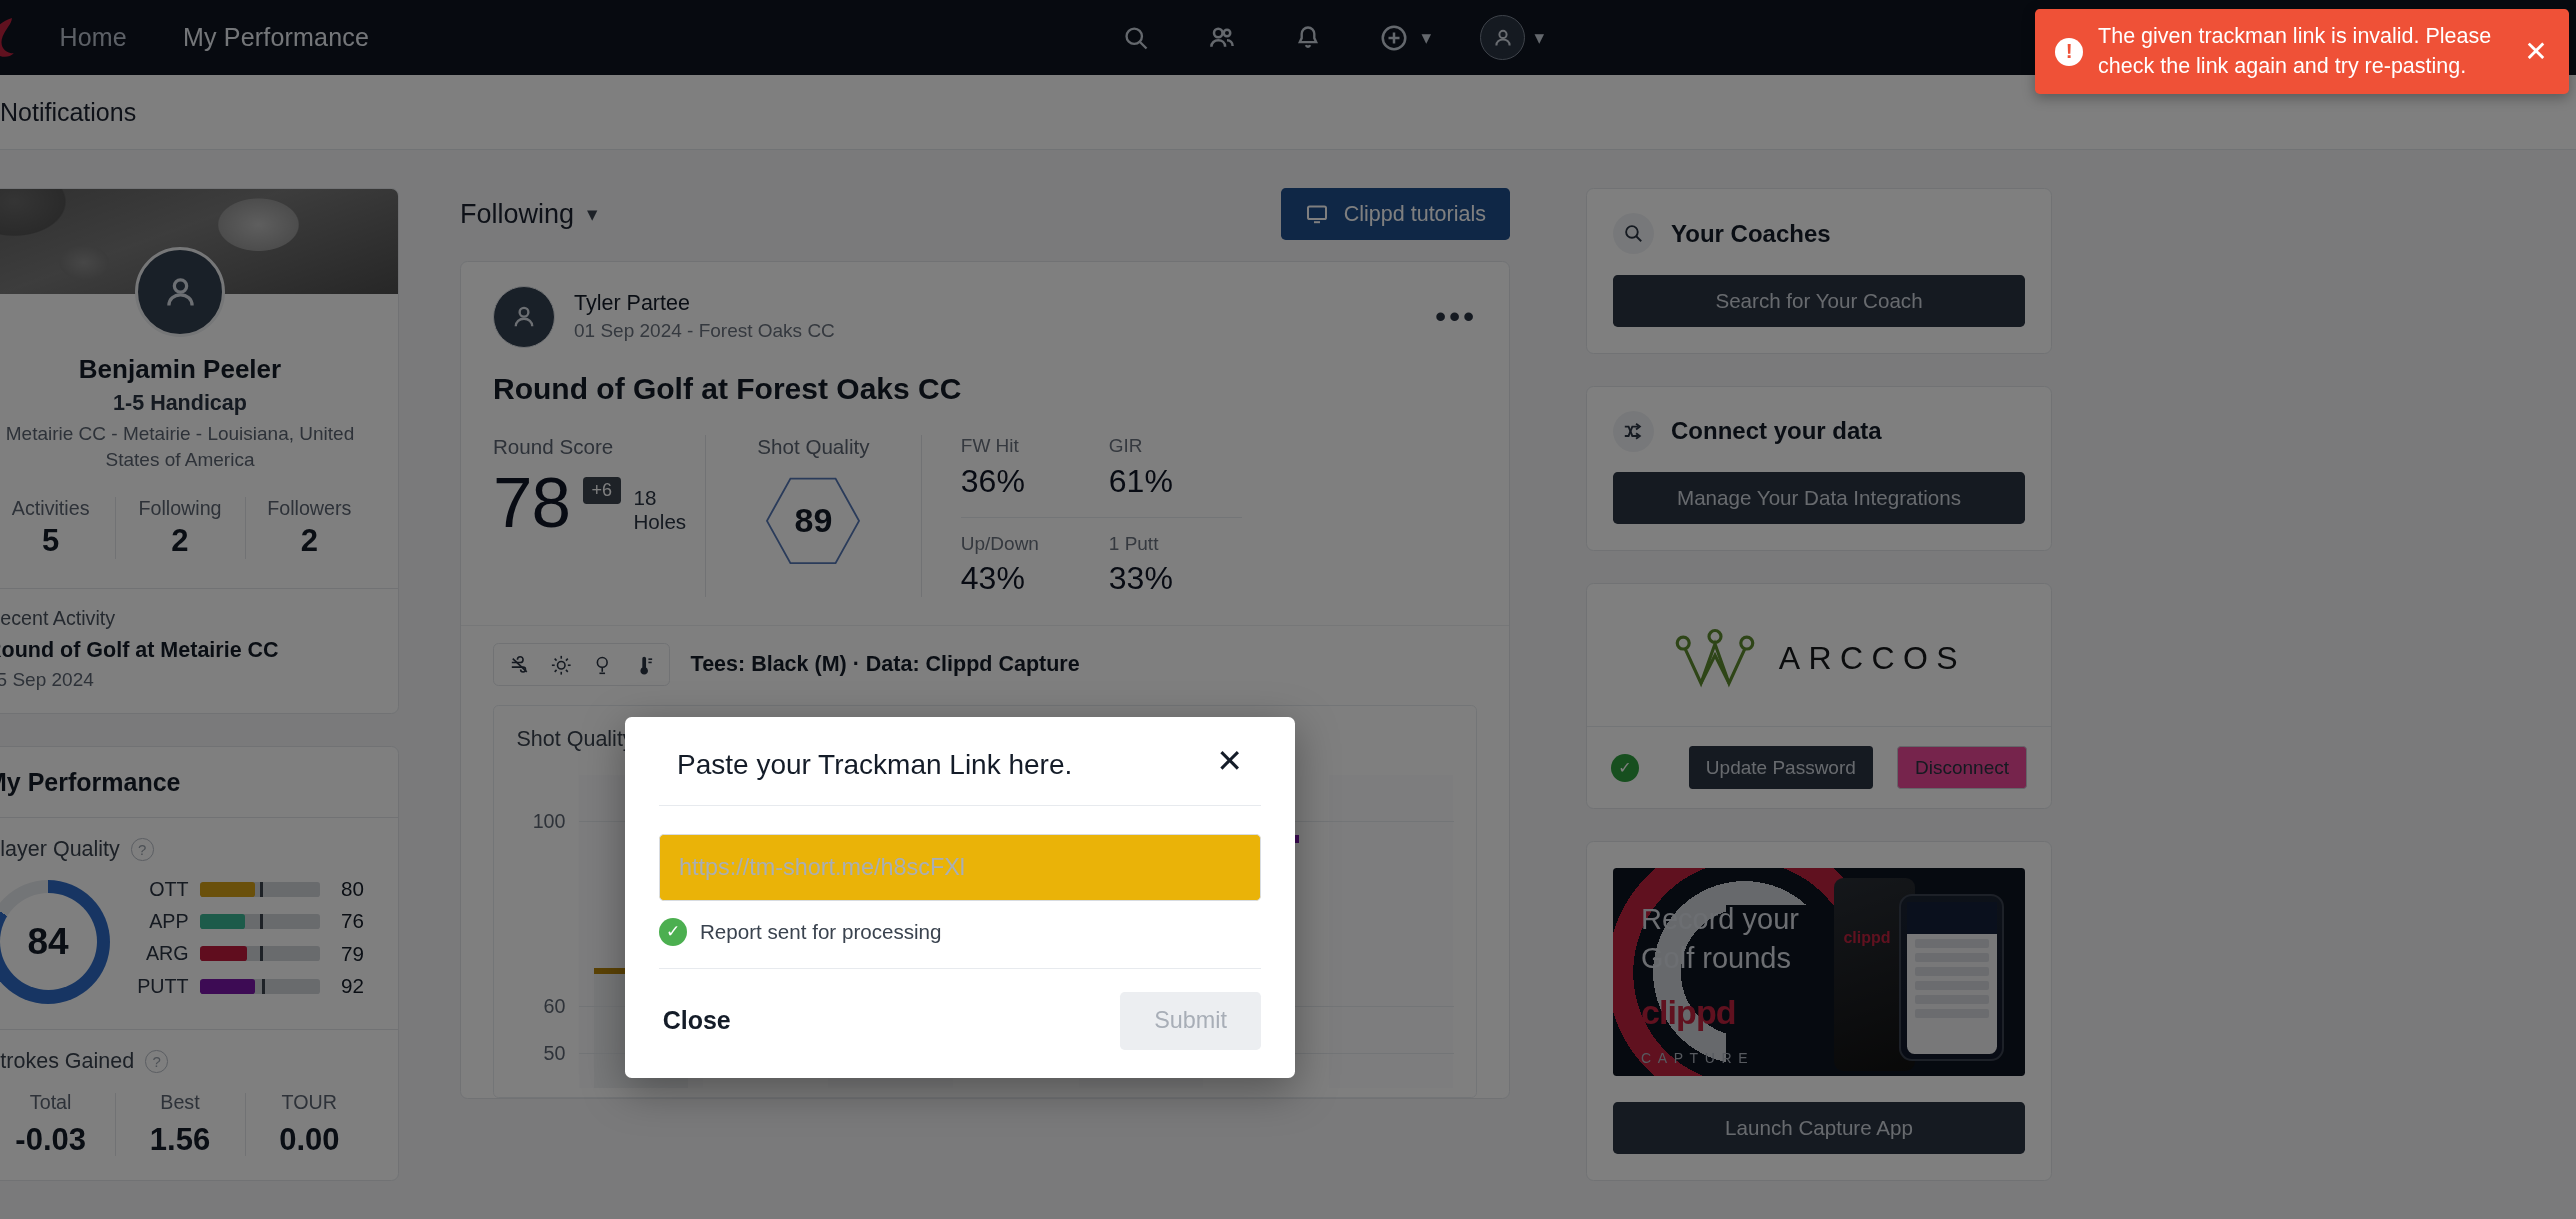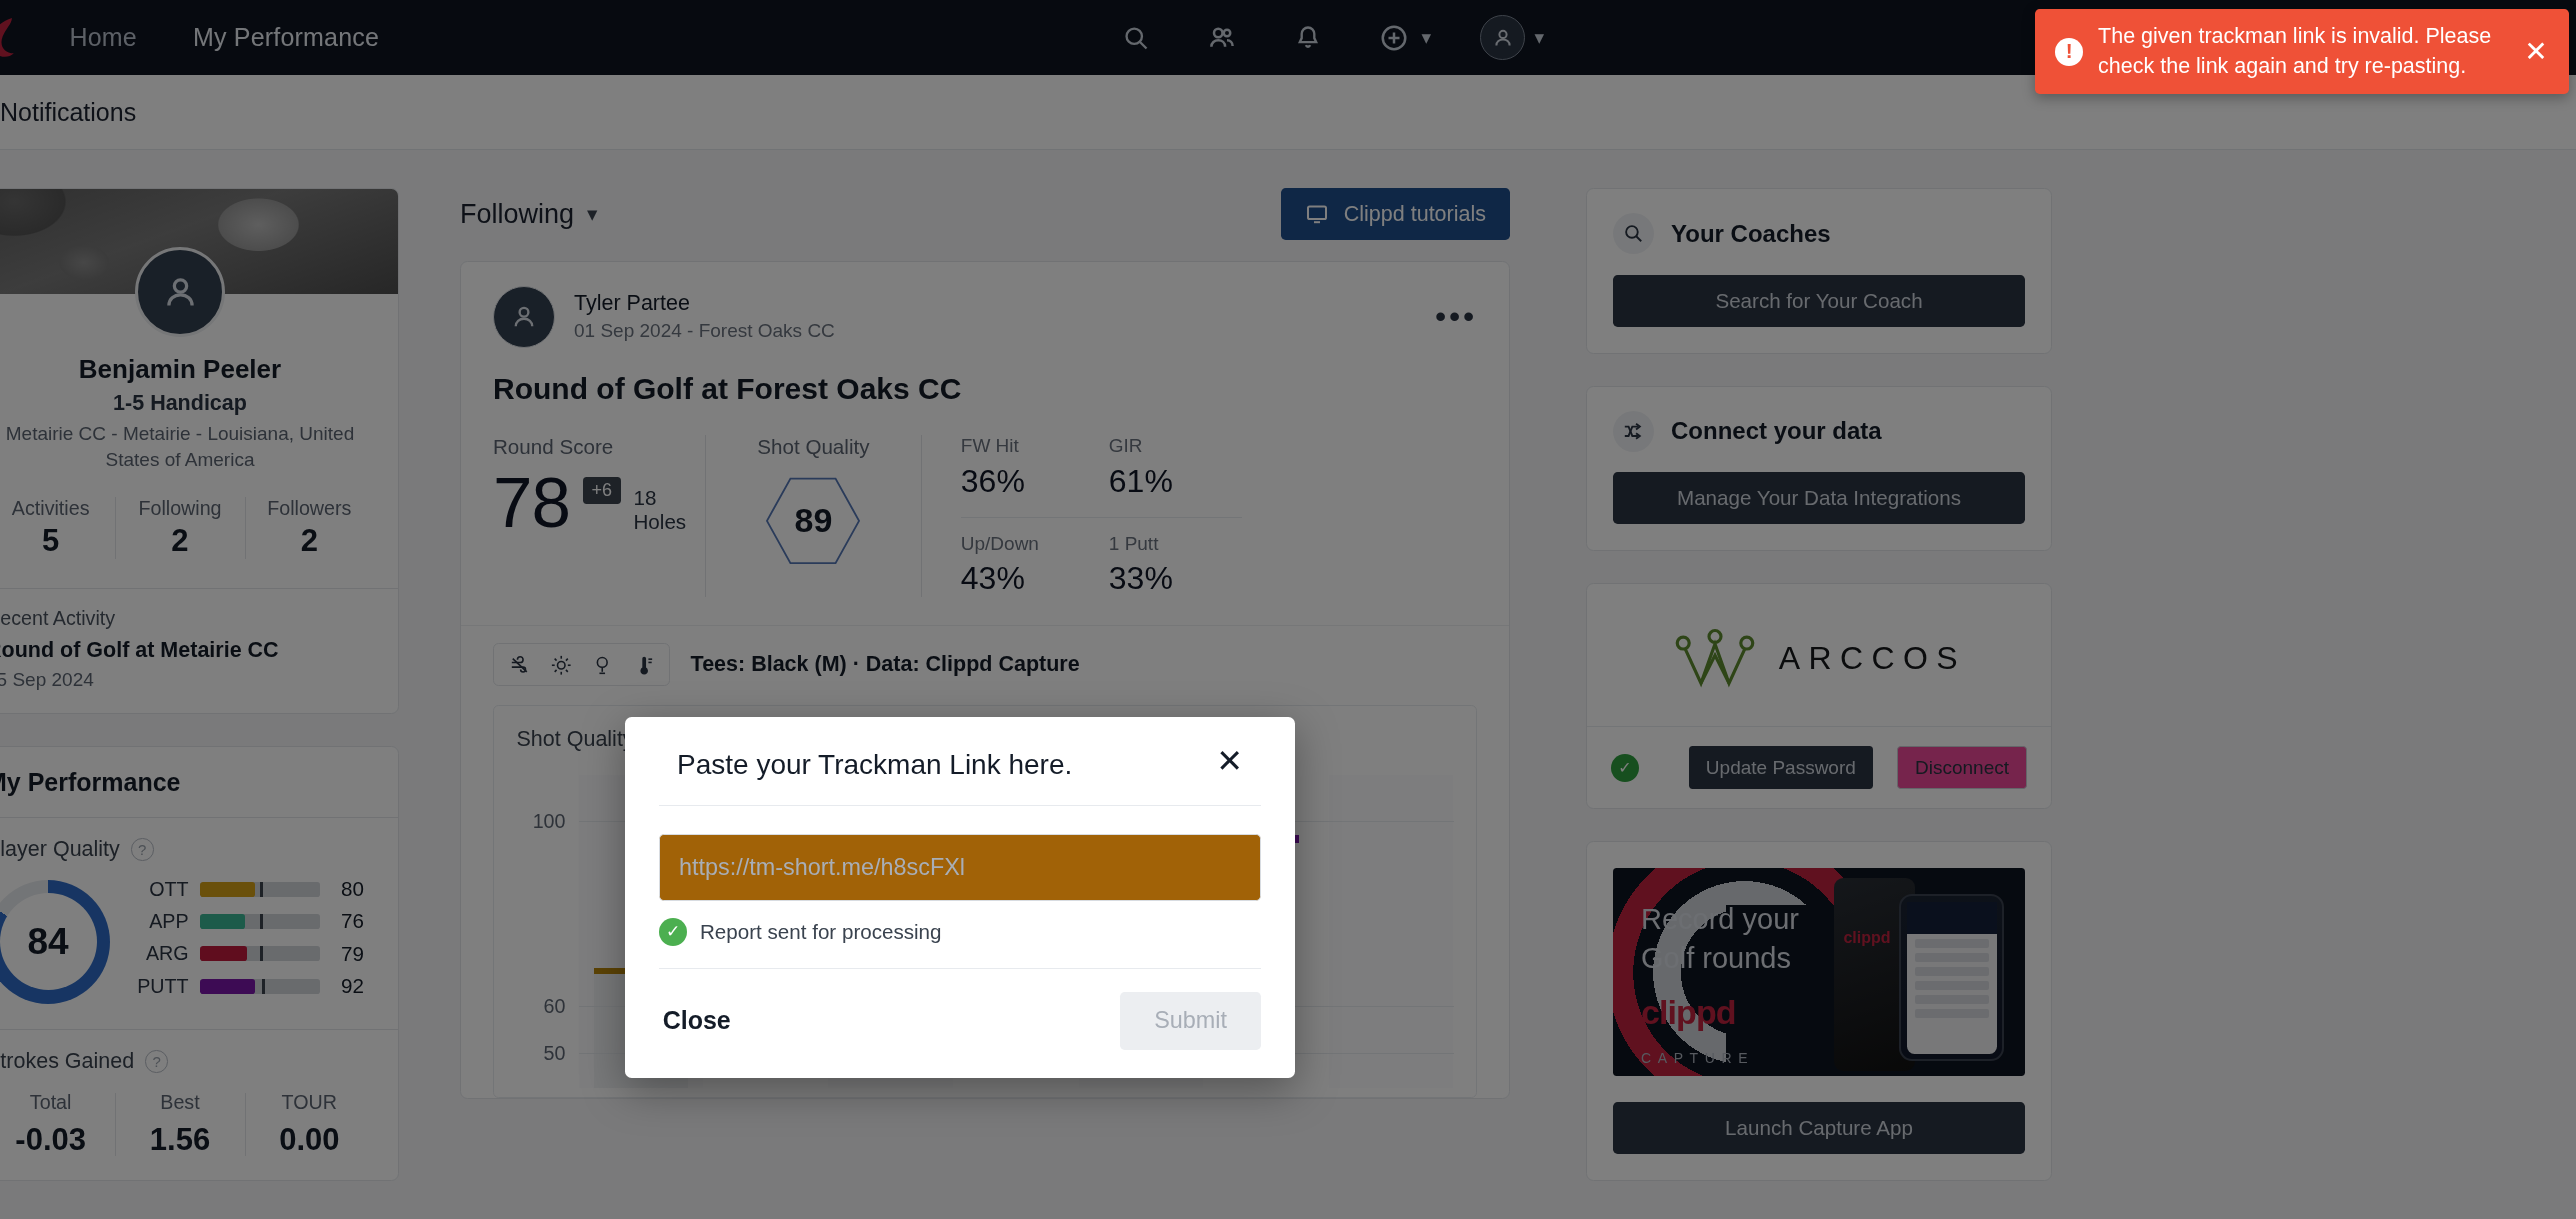--- a/index.html
+++ b/index.html
@@ -15,21 +15,21 @@
   .topnav {
     position: absolute; top: 0; left: 0; width: 2576px; height: 75px;
     background: #0e1521; display: flex; align-items: center;
     z-index: 40;
   }
   .brand-mark {
     width: 51px; height: 52px; margin-left: -20.6px;
     display: flex; align-items: center; justify-content: center;
   }
   .brand-mark svg { display:block; }
-  .nav-links { display: flex; align-items: flex-end; gap: 56px; margin-left: 39px; }
+  .nav-links { display: flex; align-items: flex-end; gap: 56px; margin-left: 29px; }
   .nav-link {
     color: #b9c0cc; font-size: 25px; letter-spacing: 0.2px;
     cursor: pointer; white-space: nowrap;
   }
   .nav-link.active { color: #e9edf3; }
   .nav-right {
     margin-left: auto; display: flex; align-items: center; gap: 49px;
     padding-right: 1032px;
   }
   .nav-icon {
@@ -326,21 +326,21 @@
   .modal-head {
     display: flex; align-items: flex-start; padding: 32px 52px 24px;
   }
   .modal-title { font-size: 28px; color: #141c28; flex: 1 1 auto; }
   .modal-x { font-size: 32px; color: #141c28; cursor: pointer; line-height: .8; font-weight: 300; }
   .modal-div { height: 0.9px; background: #e7eaee; margin: 0 34px; }
   .modal-body { padding: 28px 34px 7.5px; }
   .modal-input {
     width: 100%; height: 67px; border: 0.9px solid #d8dce1; border-radius: 4.7px;
     padding: 3px 19px; font-size: 23.4px; color: #141c28;
-    font-family: "Liberation Sans", sans-serif; background: #a16207;
+    font-family: "Liberation Sans", sans-serif; background: #eab308;
   }
   .modal-input::placeholder { color: #a8aeb7; }
   .modal-status { display: flex; align-items: center; gap: 13px; margin: 17px 0 15px; }
   .status-ok {
     width: 28px; height: 28px; border-radius: 50%; background: #4caf50; color: #fff;
     display:flex;align-items:center;justify-content:center; font-size: 17px; flex:0 0 auto;
   }
   .status-txt { font-size: 20.6px; color: #3a434f; }
   .modal-foot {
     display: flex; align-items: center; padding: 22.5px 34px 19px;

